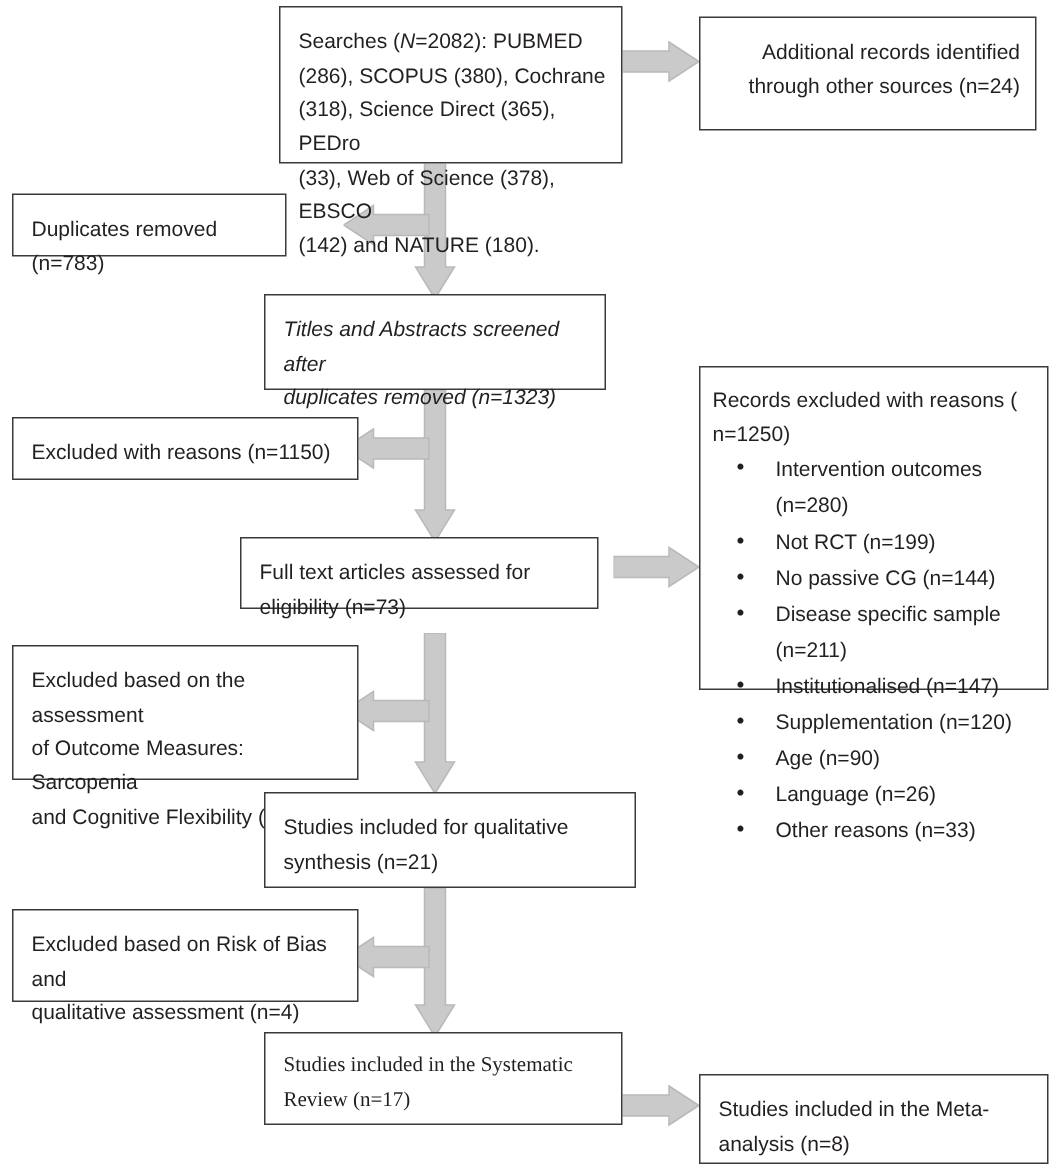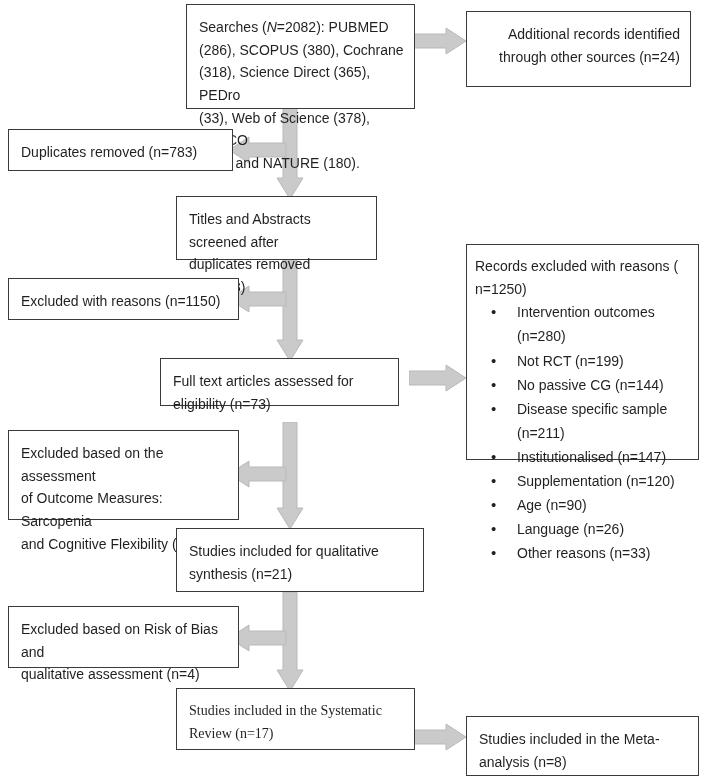--- a/index.html
+++ b/index.html
@@ -151,25 +151,25 @@
     <p>(318), Science Direct (365), PEDro</p>
     <p>(33), Web of Science (378), EBSCO</p>
     <p>(142) and NATURE (180).</p>
   </div>
 
   <div class="box pad-top" style="left:466px; top:11px; width:225px; height:76px;text-align:right;">
     <p>Additional records identified</p>
     <p>through other sources (n=24)</p>
   </div>
 
-  <div class="box pad-top" style="left:8px; top:129px; width:225px; height:42px;">
+  <div class="box pad-top" style="left:8px; top:129px; width:183px; height:42px;">
     <p>Duplicates removed (n=783)</p>
   </div>
 
-  <div class="box pad-top" style="left:176px; top:196px; width:201px; height:64px;">
+  <div class="box pad-top" style="left:176px; top:196px; width:228px; height:64px;font-style:italic;">
     <p>Titles and Abstracts screened after</p>
     <p>duplicates removed (n=1323)</p>
   </div>
 
   <div class="box pad-top" style="left:8px; top:278px; width:231px; height:42px;">
     <p>Excluded with reasons (n=1150)</p>
   </div>
 
   <div class="box pad-top" style="left:466px; top:244px; width:233px; height:216px; padding:10px 6px 6px 8px;">
     <p class="excl-head">Records excluded with reasons ( n=1250)</p>

